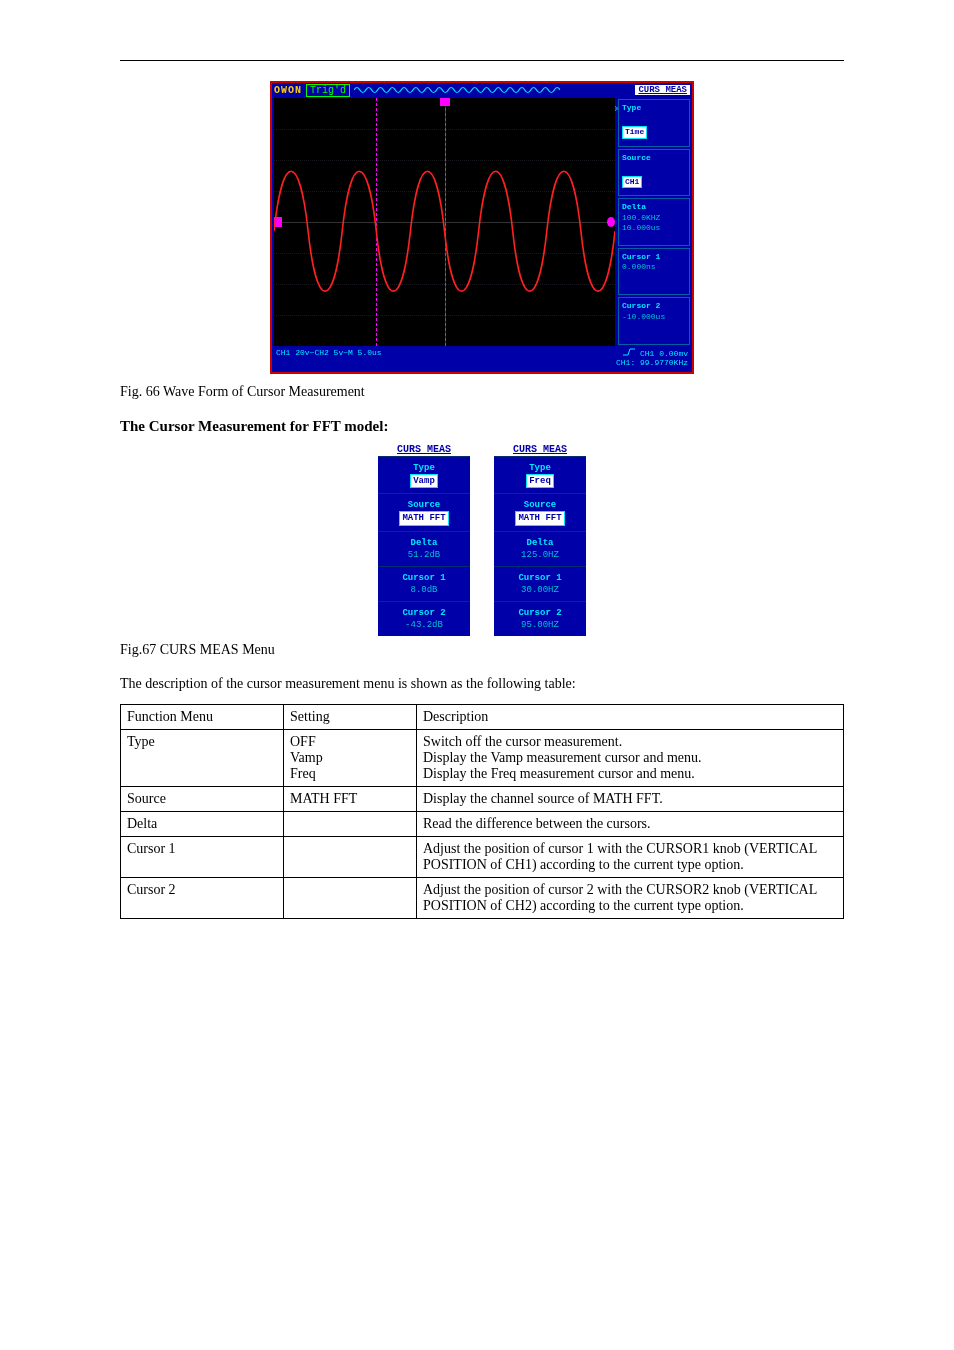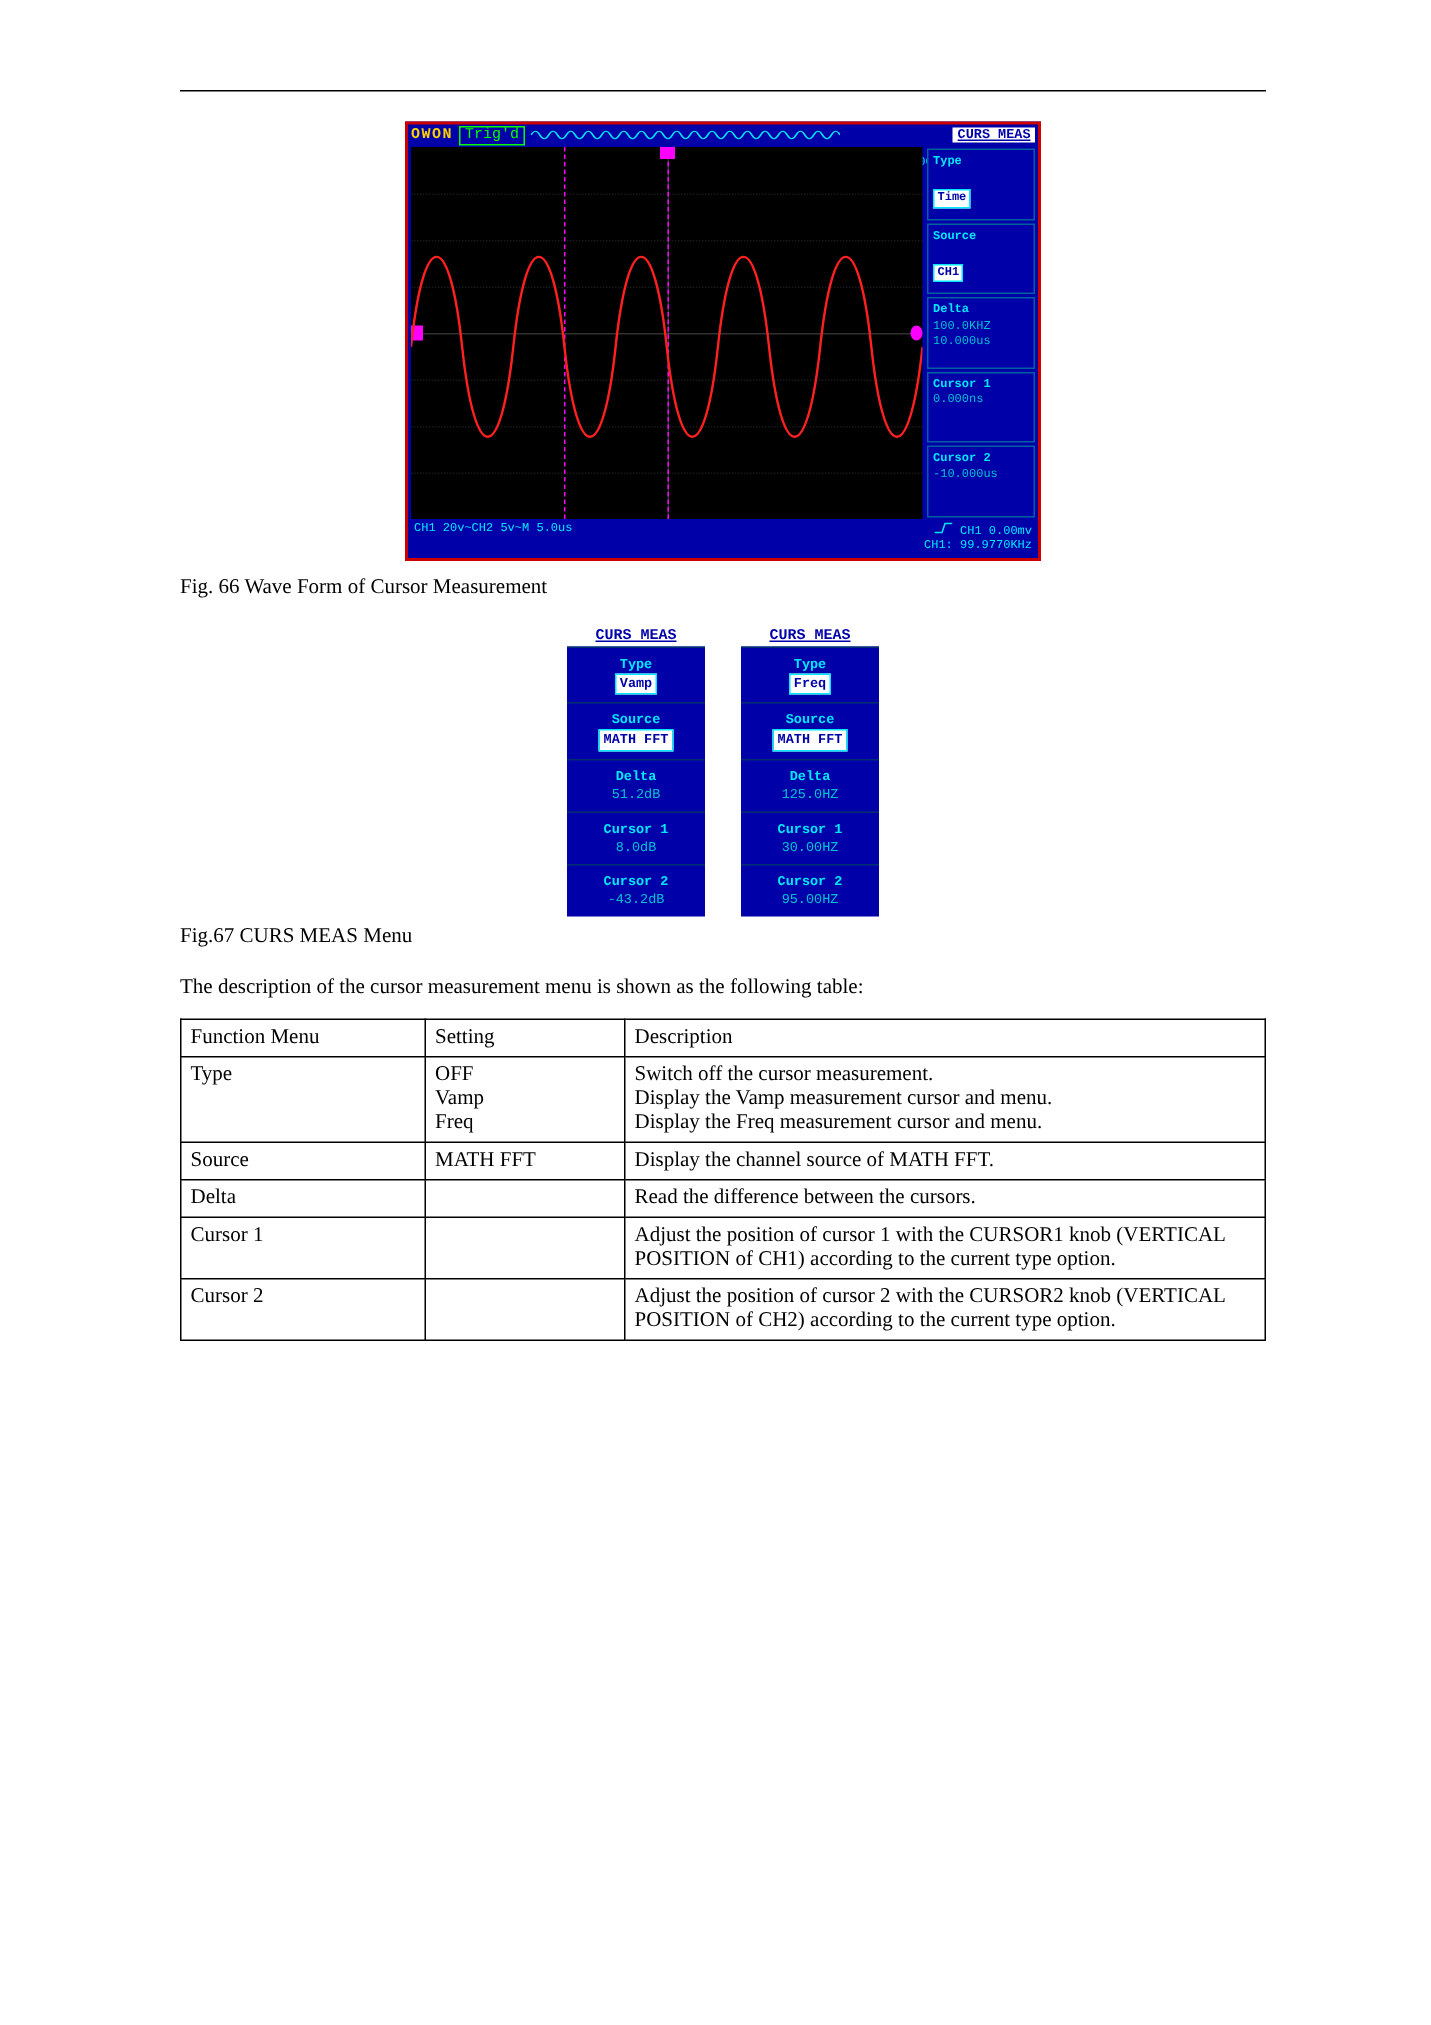--- a/index.html
+++ b/index.html
@@ -280,20 +280,21 @@
           <span>CH1 0.00mv</span>
         </div>
         <div>CH1: 99.9770KHz</div>
       </div>
     </div>
   </div>
 </div>
 
 <div class="fig-cap">Fig. 66 Wave Form of Cursor Measurement</div>
 
+<div class="section-header">The Cursor Measurement for FFT model:</div>
 
 <div class="twin-menus">
   <div class="mini-menu">
     <div class="mini-head">CURS MEAS</div>
     <div class="mini-box">
       <div class="mini-strong">Type</div>
       <span class="mini-inv">Vamp</span>
     </div>
     <div class="mini-box">
       <div class="mini-strong">Source</div>

